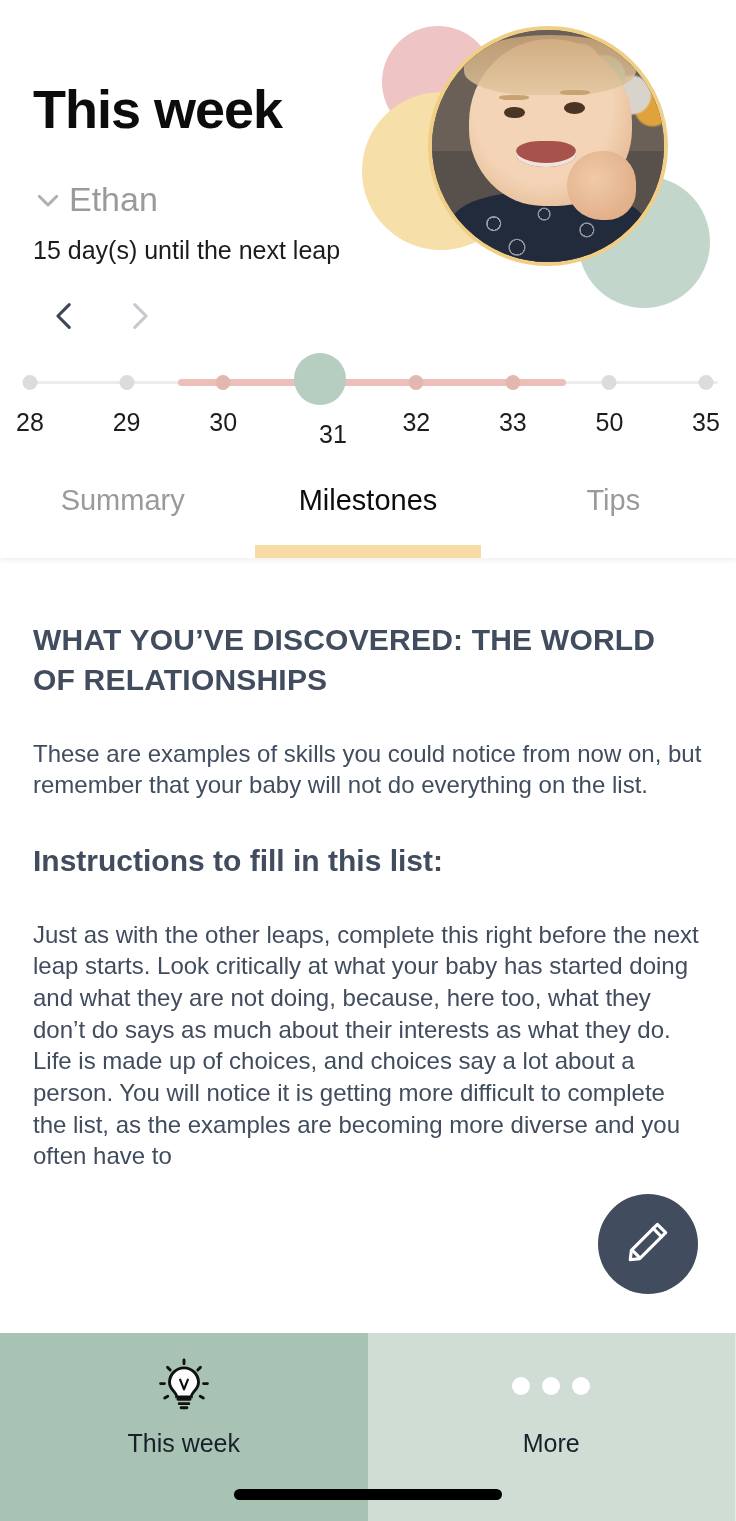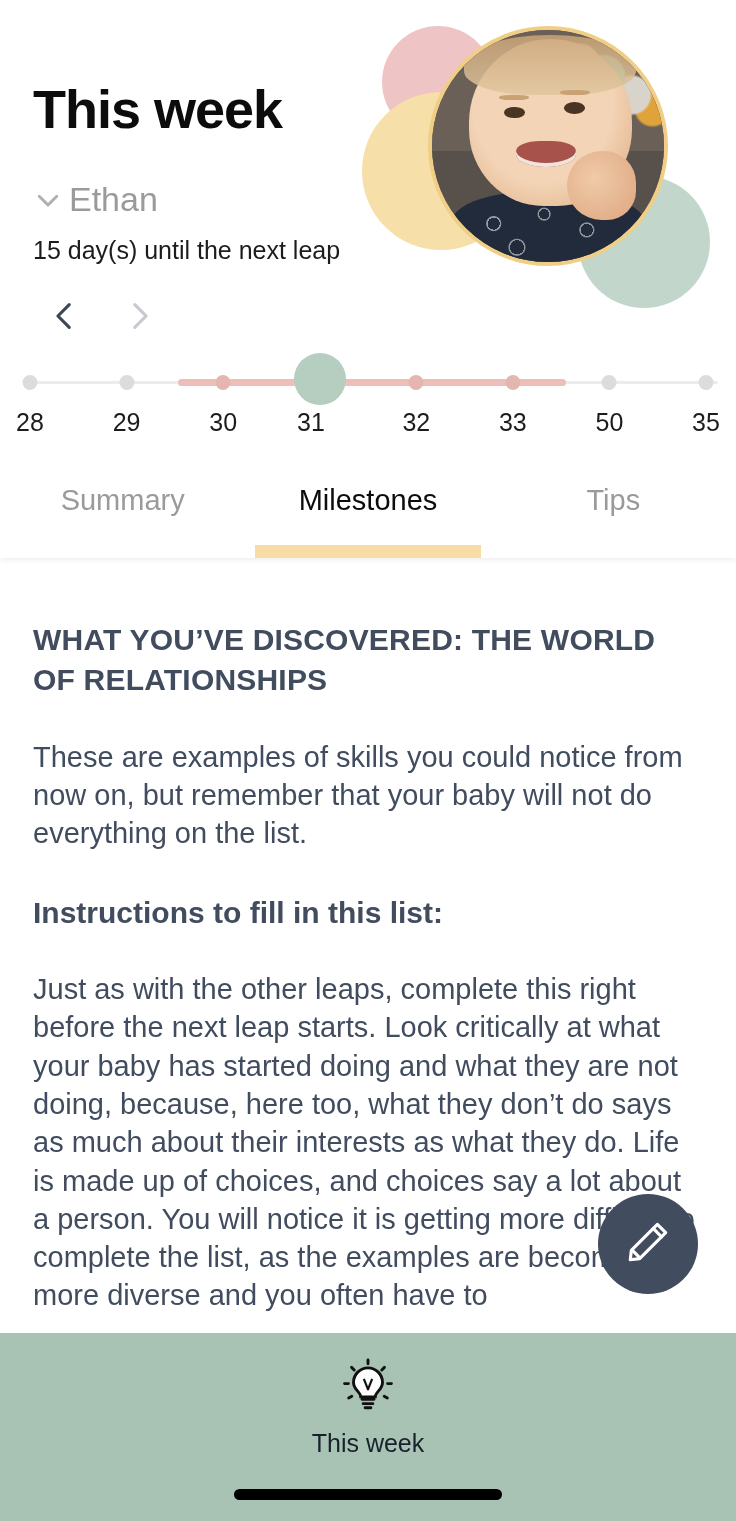--- a/index.html
+++ b/index.html
@@ -92,21 +92,21 @@
   .tab.active .tab-label { color: #0c0c0c; font-weight: 400; }
   .tab-underline { position: absolute; bottom: 0; left: 50%; transform: translateX(-50%);
     width: 226px; height: 13px; background: #F7DCA6; display: none; }
   .tab.active .tab-underline { display: block; }
 
   
   .content { position: absolute; left: 0; top: 558px; width: 736px; height: 775px;
     background: #ffffff; overflow: hidden; padding: 0 33px; }
   .c-head { margin-top: 62px; font-size: 30px; font-weight: 700; color: #414C5E;
     line-height: 1.33; letter-spacing: .2px; }
-  .c-para { margin-top: 38px; font-size: 29px; color: #414C5E; line-height: 1.32; }
+  .c-para { margin-top: 38px; font-size: 24px; color: #414C5E; line-height: 1.32; }
   .c-sub { margin-top: 40px; font-size: 30px; font-weight: 700; color: #414C5E; line-height: 1.32; }
 
   
   .fab { position: absolute; left: 598px; top: 1194px; width: 100px; height: 100px;
     border-radius: 50%; background: #414C5E; display: flex; align-items: center; justify-content: center;
     z-index: 20; }
 
   
   .bottom-nav { position: absolute; left: 0; top: 1333px; width: 736px; height: 188px;
     display: flex; z-index: 30; background: #CFDDD4; }
@@ -177,21 +177,21 @@
       <div class="track-base"></div>
       <div class="track-active"></div>
       <div id="slider-ticks">
           <div class="tick" style="left: 30px;"></div>
           <div class="tick-label" style="left: 30px;">28</div>
           <div class="tick" style="left: 126.571px;"></div>
           <div class="tick-label" style="left: 126.571px;">29</div>
           <div class="tick in-range" style="left: 223.143px;"></div>
           <div class="tick-label" style="left: 223.143px;">30</div>
           <div class="thumb" style="left: 319.714px;"></div>
-          <div class="tick-label" style="left: 311px;">31</div>
+          <div class="tick-label" style="left: 333px; margin-top: 12px;">31</div>
           <div class="tick in-range" style="left: 416.286px;"></div>
           <div class="tick-label" style="left: 416.286px;">32</div>
           <div class="tick in-range" style="left: 512.857px;"></div>
           <div class="tick-label" style="left: 512.857px;">33</div>
           <div class="tick" style="left: 609.429px;"></div>
           <div class="tick-label" style="left: 609.429px;">50</div>
           <div class="tick" style="left: 706px;"></div>
           <div class="tick-label" style="left: 706px;">35</div>
         </div>
     </div>
@@ -234,16 +234,26 @@
       <span class="nav-icon">
         <svg width="58" height="58" viewBox="0 0 24 24" fill="none" stroke="#111" stroke-width="1.2" stroke-linecap="round">
           <path d="M9 16.5c0-2-3-3-3-6a6 6 0 0112 0c0 3-3 4-3 6z" fill="#fdfdfd"></path>
           <path d="M9.5 17.5h5M10 19.3h4M10.8 21h2.4"></path>
           <path d="M12 1.2v1.6M5.2 4.3l1.1 1.1M18.8 4.3l-1.1 1.1M2.3 11h1.6M20.1 11h1.6M4 17l1.3-.8M20 17l-1.3-.8"></path>
           <path d="M10.4 9.4l1.6 4M13.6 9.4l-1.6 4" stroke-width="0.9"></path>
         </svg>
       </span>
       <span class="nav-label">This week</span>
     </div>
+    <div class="nav-item">
+      <span class="nav-icon">
+        <span class="dots">
+          <span class="dot"></span>
+            <span class="dot"></span>
+            <span class="dot"></span>
+        </span>
+      </span>
+      <span class="nav-label">More</span>
+    </div>
     <div class="home-bar"></div>
   </div>
 
 </div>
 
 </body></html>

